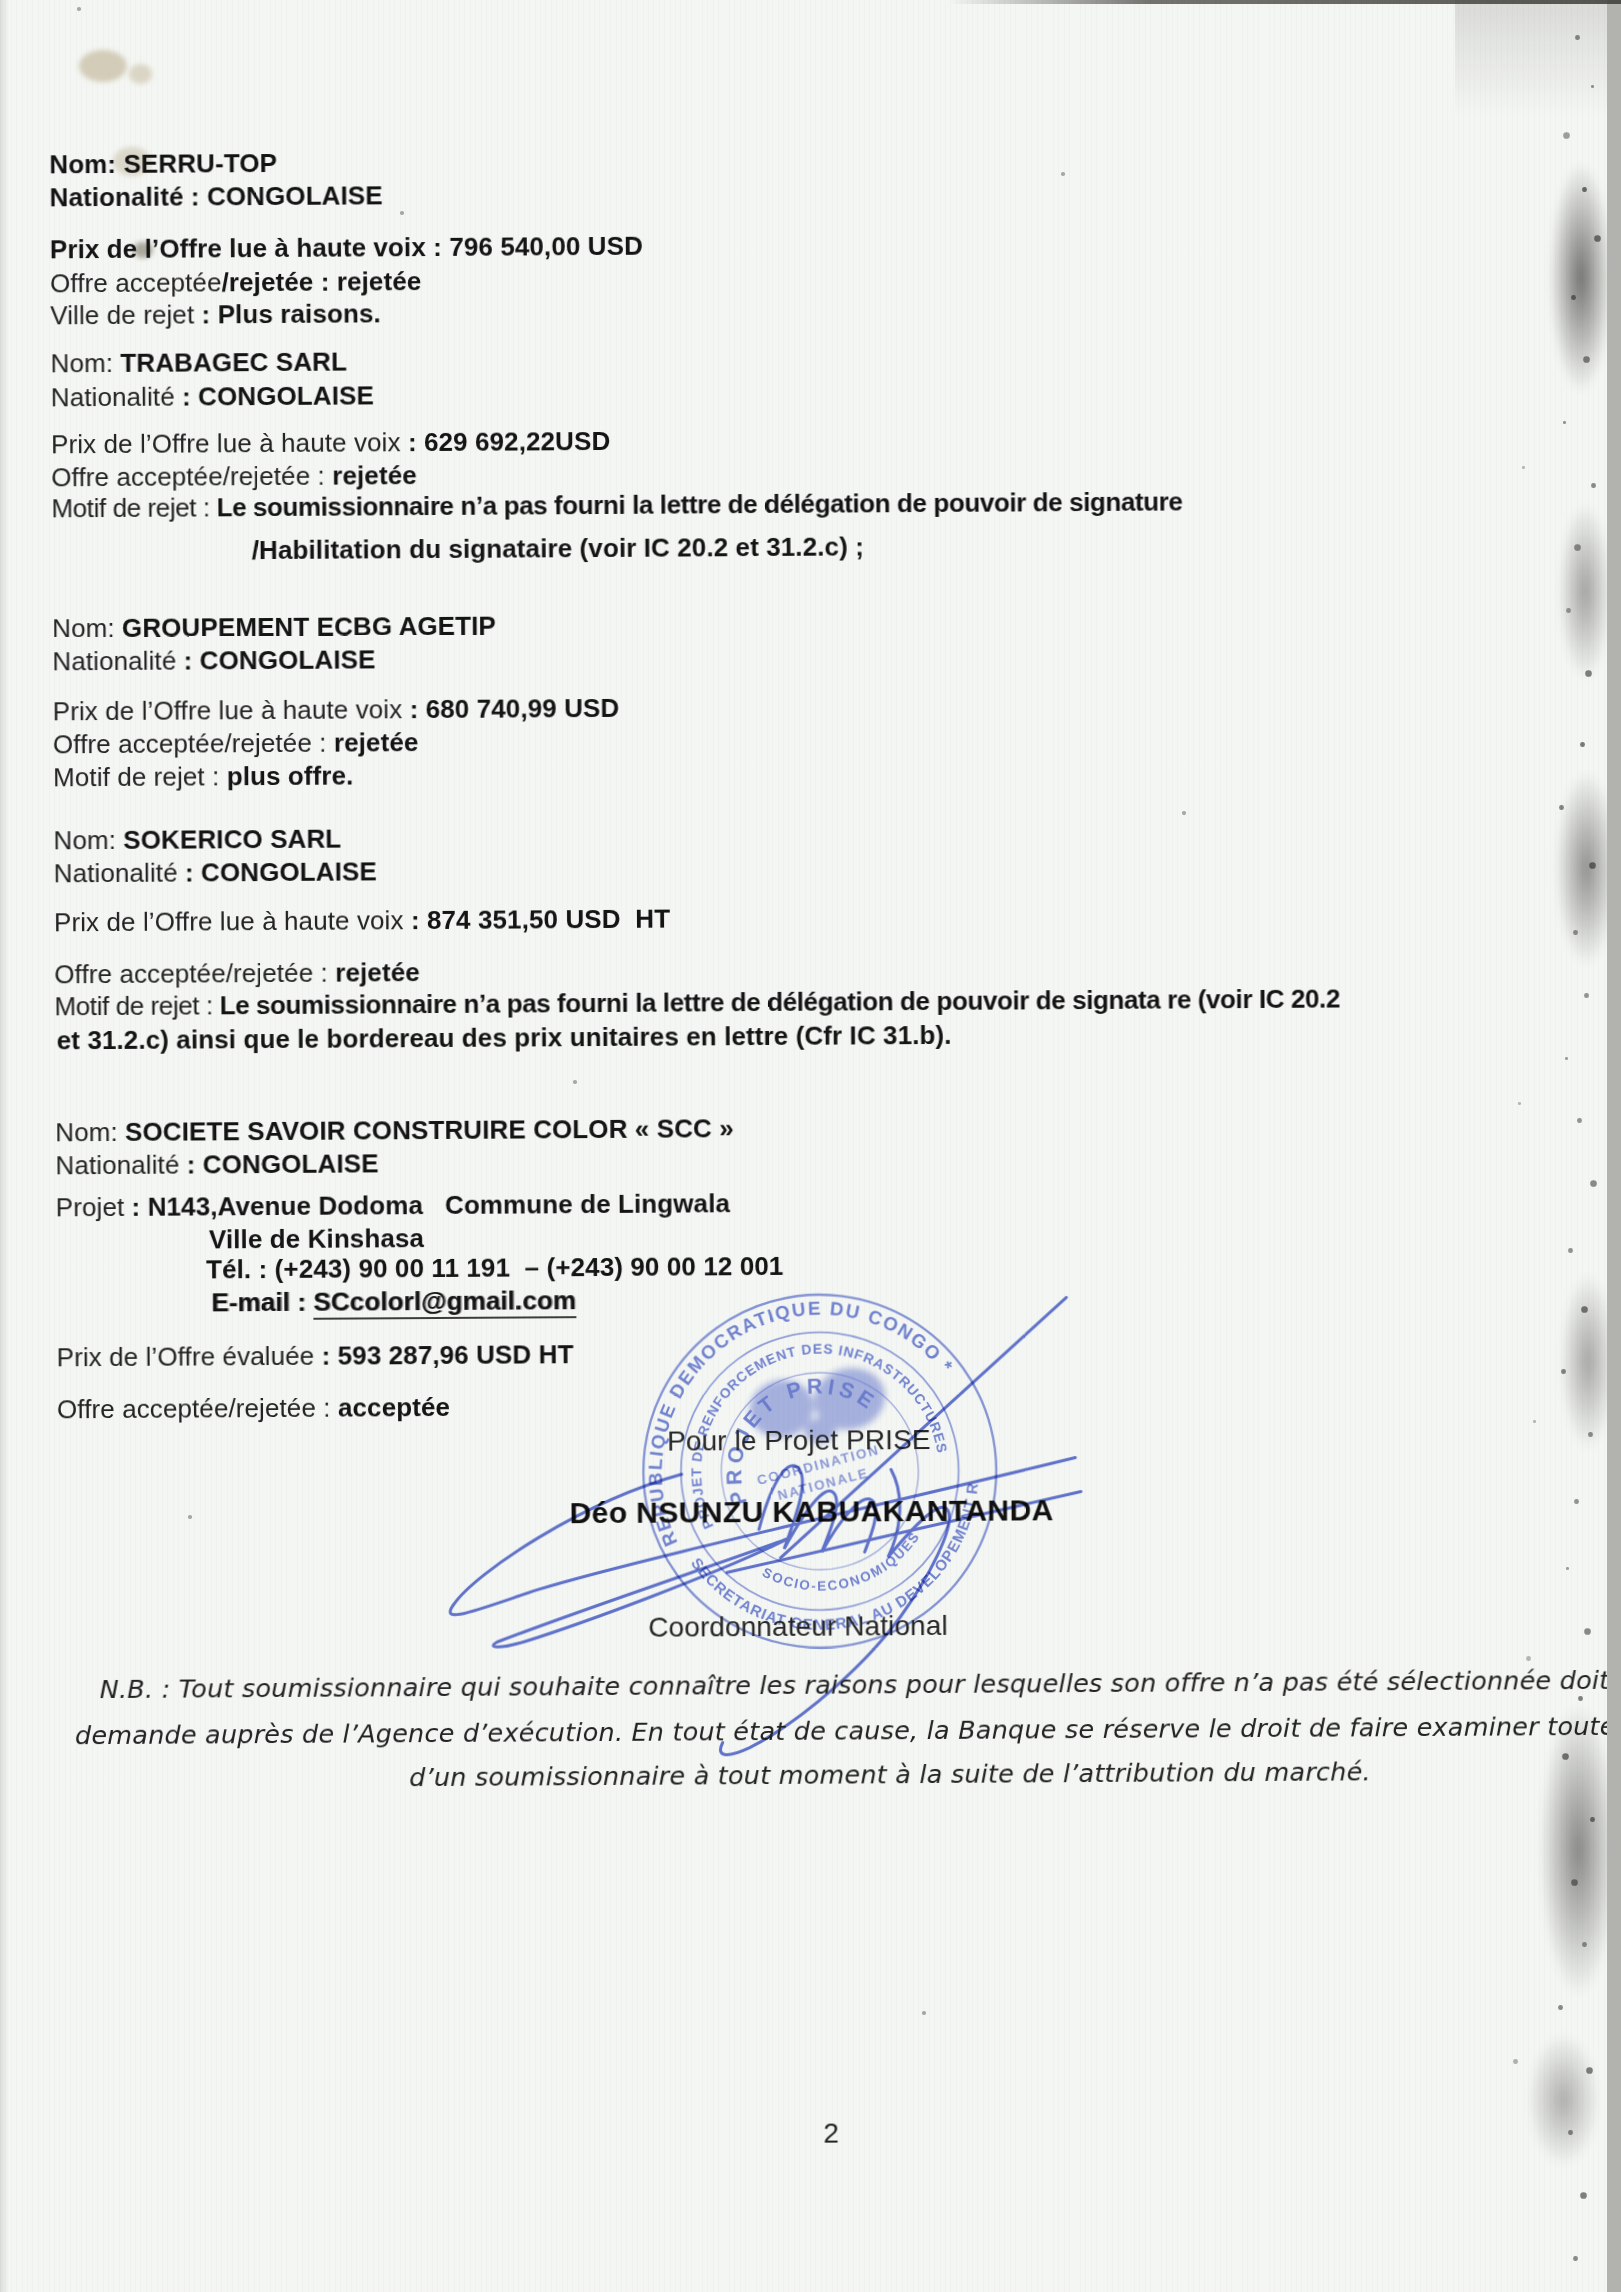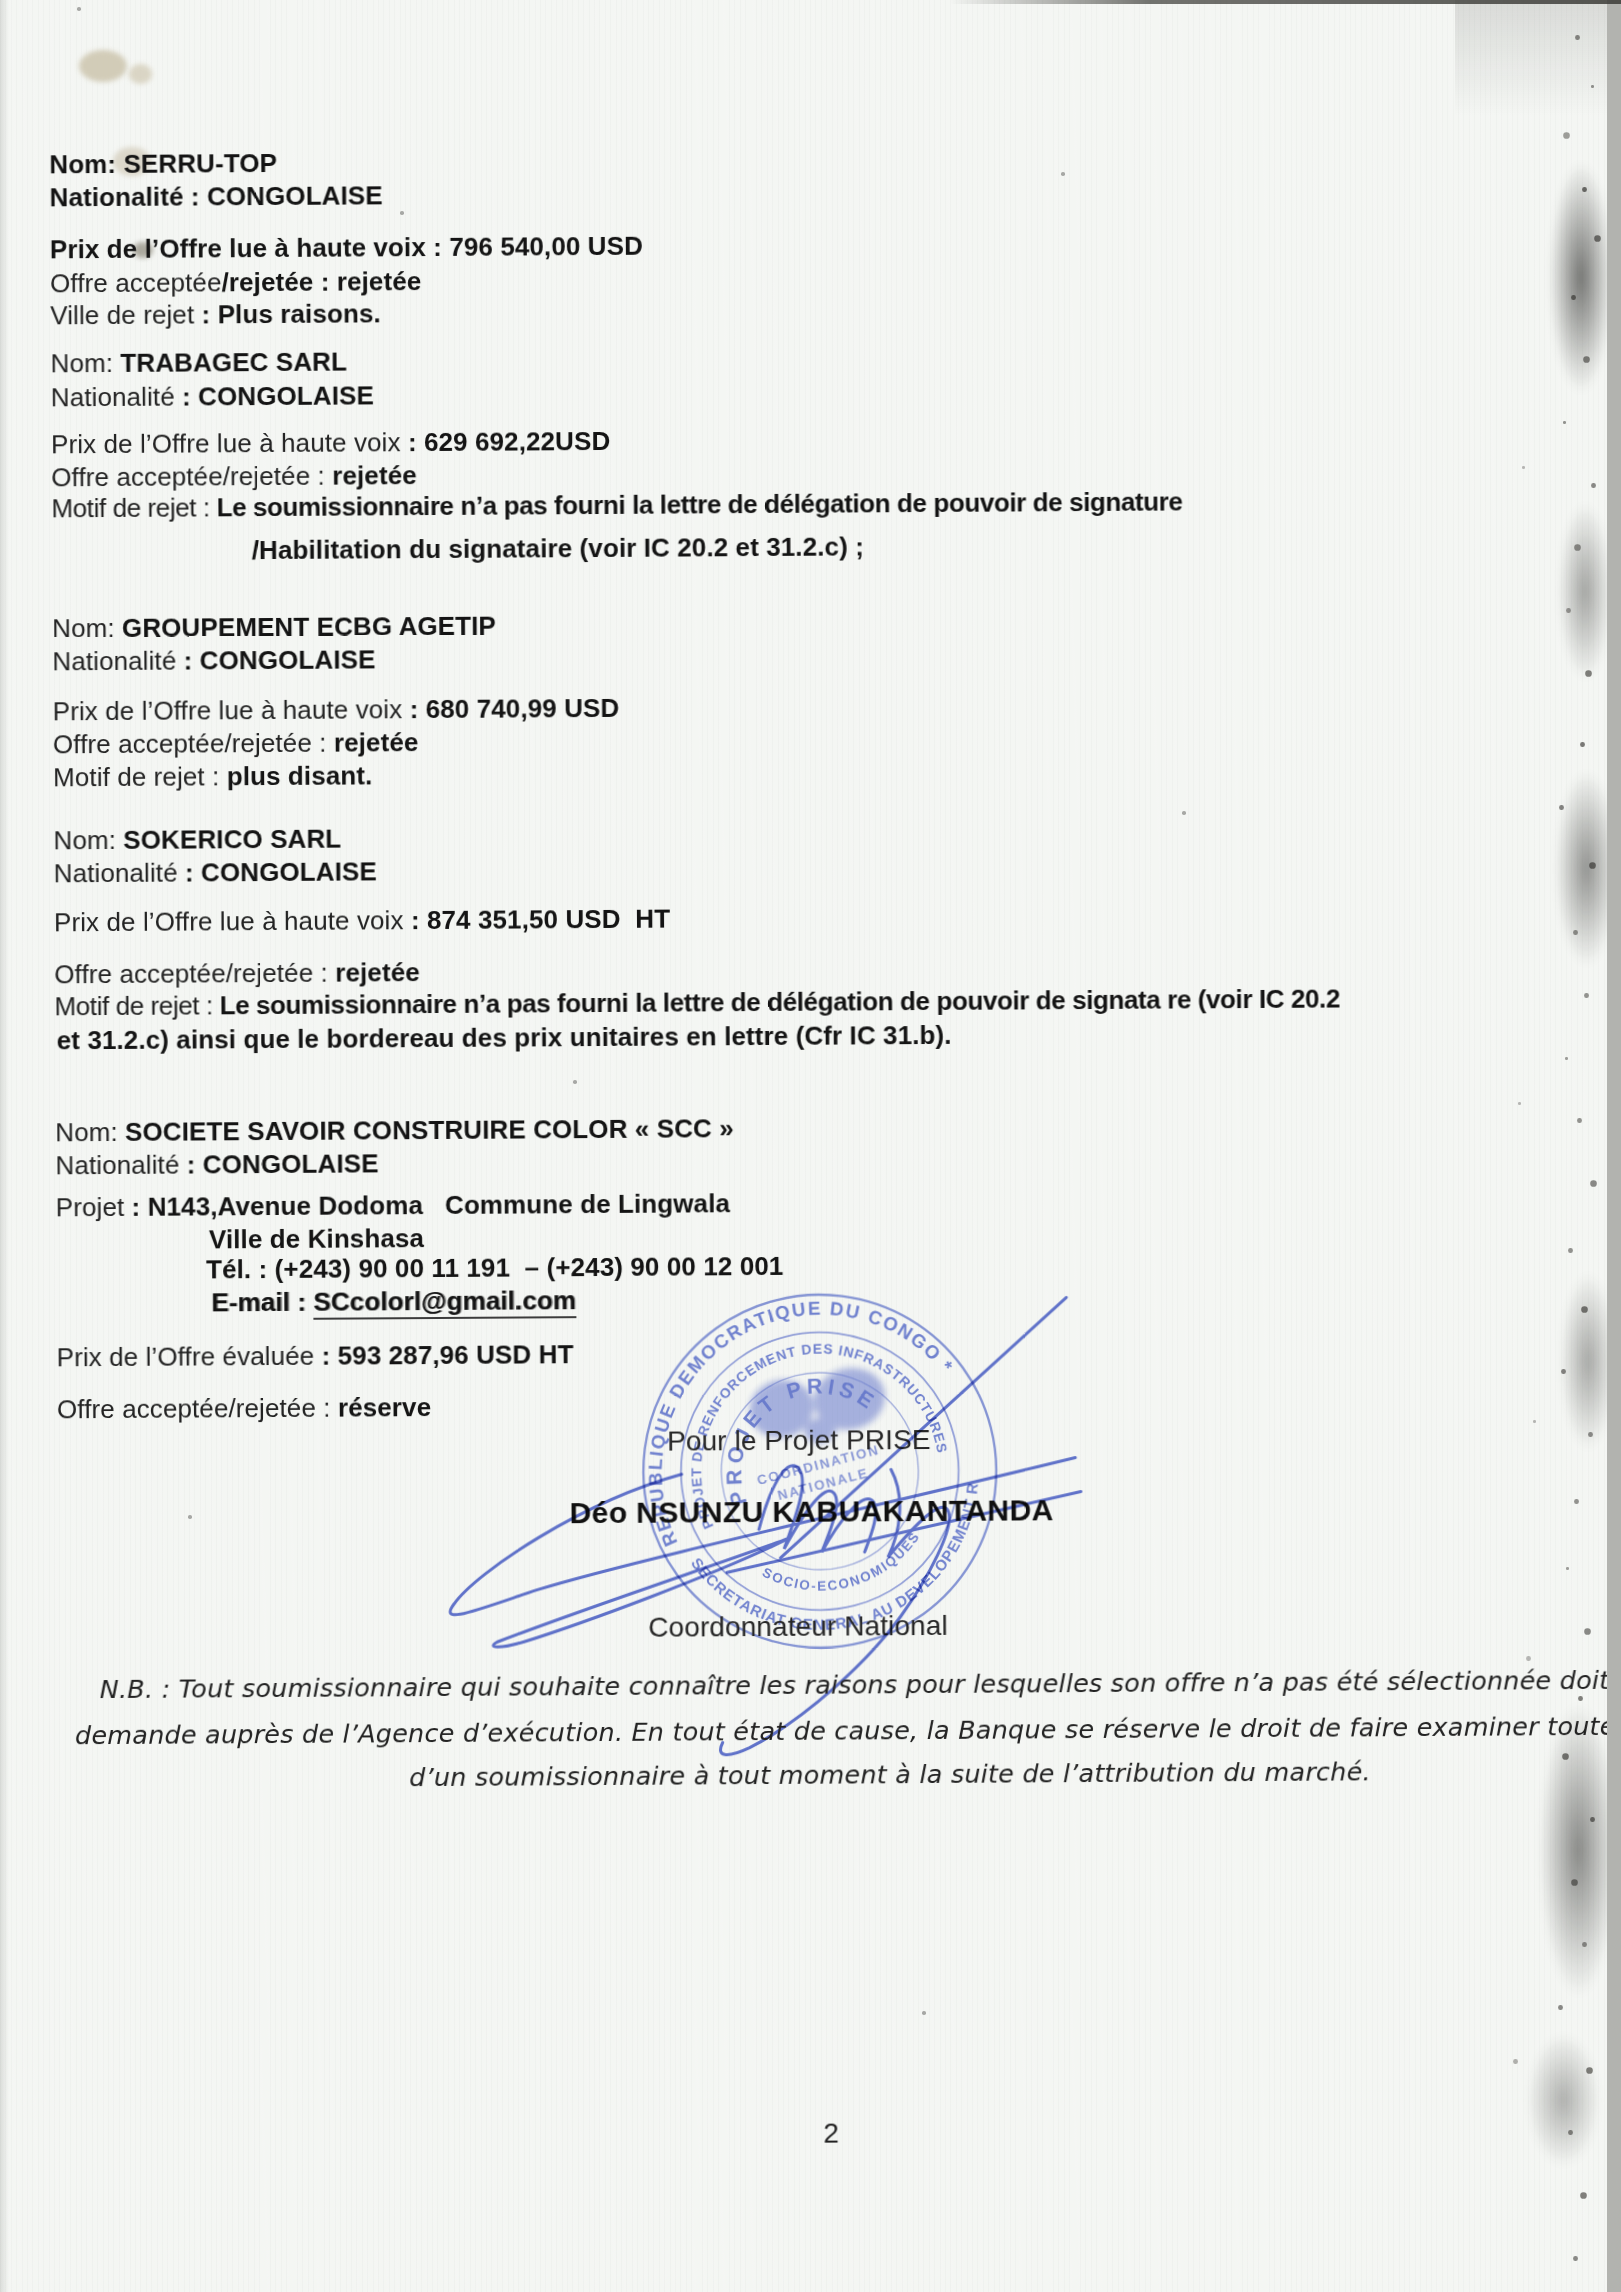--- a/index.html
+++ b/index.html
@@ -95,38 +95,38 @@
     <div class="ln" style="left:49px;top:382px"><span class="lab">Nationalité </span><span class="b">: CONGOLAISE</span></div>
     <div class="ln" style="left:49px;top:429px"><span class="lab">Prix de l’Offre lue à haute voix </span><span class="b">: 629 692,22USD</span></div>
     <div class="ln" style="left:49px;top:462px"><span class="lab">Offre acceptée/rejetée : </span><span class="b">rejetée</span></div>
     <div class="ln tight" style="left:49px;top:493px"><span class="lab">Motif de rejet : </span><span class="b">Le soumissionnaire n’a pas fourni la lettre de délégation de pouvoir de signature</span></div>
     <div class="ln b" style="left:249px;top:536px">/Habilitation du signataire (voir IC 20.2 et 31.2.c) ;</div>
 
     <div class="ln" style="left:49px;top:613px"><span class="lab">Nom: </span><span class="b">GROUPEMENT ECBG AGETIP</span></div>
     <div class="ln" style="left:49px;top:646px"><span class="lab">Nationalité </span><span class="b">: CONGOLAISE</span></div>
     <div class="ln" style="left:49px;top:696px"><span class="lab">Prix de l’Offre lue à haute voix </span><span class="b">: 680 740,99 USD</span></div>
     <div class="ln" style="left:49px;top:729px"><span class="lab">Offre acceptée/rejetée : </span><span class="b">rejetée</span></div>
-    <div class="ln" style="left:49px;top:762px"><span class="lab">Motif de rejet : </span><span class="b">plus disant.</span></div>
+    <div class="ln" style="left:49px;top:762px"><span class="lab">Motif de rejet : </span><span class="b">plus offre.</span></div>
 
     <div class="ln" style="left:49px;top:825px"><span class="lab">Nom: </span><span class="b">SOKERICO SARL</span></div>
     <div class="ln" style="left:49px;top:858px"><span class="lab">Nationalité </span><span class="b">: CONGOLAISE</span></div>
     <div class="ln" style="left:49px;top:907px"><span class="lab">Prix de l’Offre lue à haute voix </span><span class="b">: 874 351,50 USD  HT</span></div>
     <div class="ln" style="left:49px;top:959px"><span class="lab">Offre acceptée/rejetée : </span><span class="b">rejetée</span></div>
     <div class="ln tight" style="left:49px;top:991px"><span class="lab">Motif de rejet : </span><span class="b">Le soumissionnaire n’a pas fourni la lettre de délégation de pouvoir de signata re (voir IC 20.2</span></div>
     <div class="ln b" style="left:51px;top:1025px">et 31.2.c) ainsi que le bordereau des prix unitaires en lettre (Cfr IC 31.b).</div>
 
     <div class="ln" style="left:49px;top:1117px"><span class="lab">Nom: </span><span class="b">SOCIETE SAVOIR CONSTRUIRE COLOR « SCC »</span></div>
     <div class="ln" style="left:49px;top:1150px"><span class="lab">Nationalité </span><span class="b">: CONGOLAISE</span></div>
     <div class="ln" style="left:49px;top:1192px"><span class="lab">Projet </span><span class="b">: N143,Avenue Dodoma   Commune de Lingwala</span></div>
     <div class="ln b" style="left:202px;top:1225px">Ville de Kinshasa</div>
     <div class="ln b" style="left:199px;top:1255px">Tél. : (+243) 90 00 11 191  – (+243) 90 00 12 001</div>
     <div class="ln b email-line" style="left:204px;top:1288px"><span>E-mail : </span><span class="email-addr">SCcolorl@gmail.com</span></div>
 
     <div class="ln" style="left:49px;top:1342px"><span class="lab">Prix de l’Offre évaluée </span><span class="b">: 593 287,96 USD HT</span></div>
-    <div class="ln" style="left:49px;top:1394px"><span class="lab">Offre acceptée/rejetée : </span><span class="b">réserve</span></div>
+    <div class="ln" style="left:49px;top:1394px"><span class="lab">Offre acceptée/rejetée : </span><span class="b">acceptée</span></div>
 
     <svg class="stamp-svg" style="left:627px;top:1291px" width="369" height="369" viewBox="-206 -206 412 412">
       <defs>
         <path id="arcTopA" d="M -172,44 A 177,177 0 1 1 172,44"></path>
         <path id="arcBotA" d="M -168,56 A 177,177 0 0 0 168,56"></path>
         <path id="arcTopC" d="M -129,34 A 133,133 0 1 1 129,34"></path>
         <path id="arcBotD" d="M -110,75 A 133,133 0 0 0 110,75"></path>
         <path id="arcTopE" d="M -85,24 A 88,88 0 1 1 85,24"></path>
         <filter id="inkblur">
             <feGaussianBlur stdDeviation="3.5"></feGaussianBlur>

